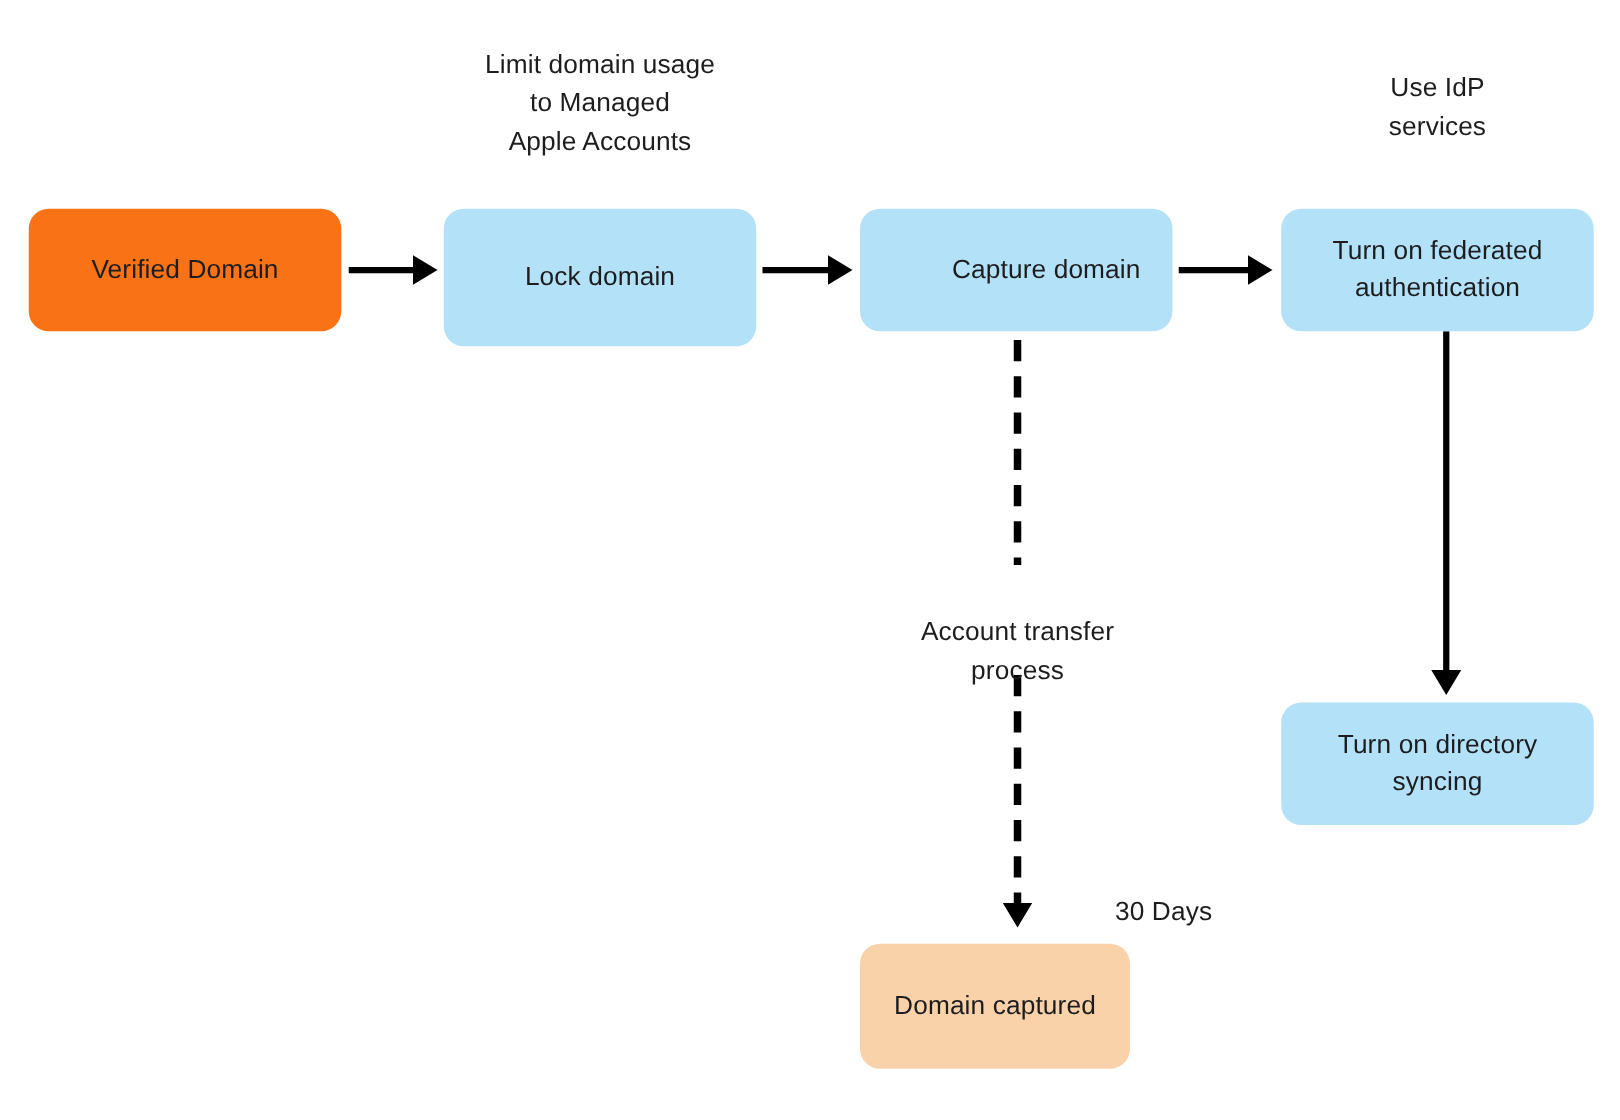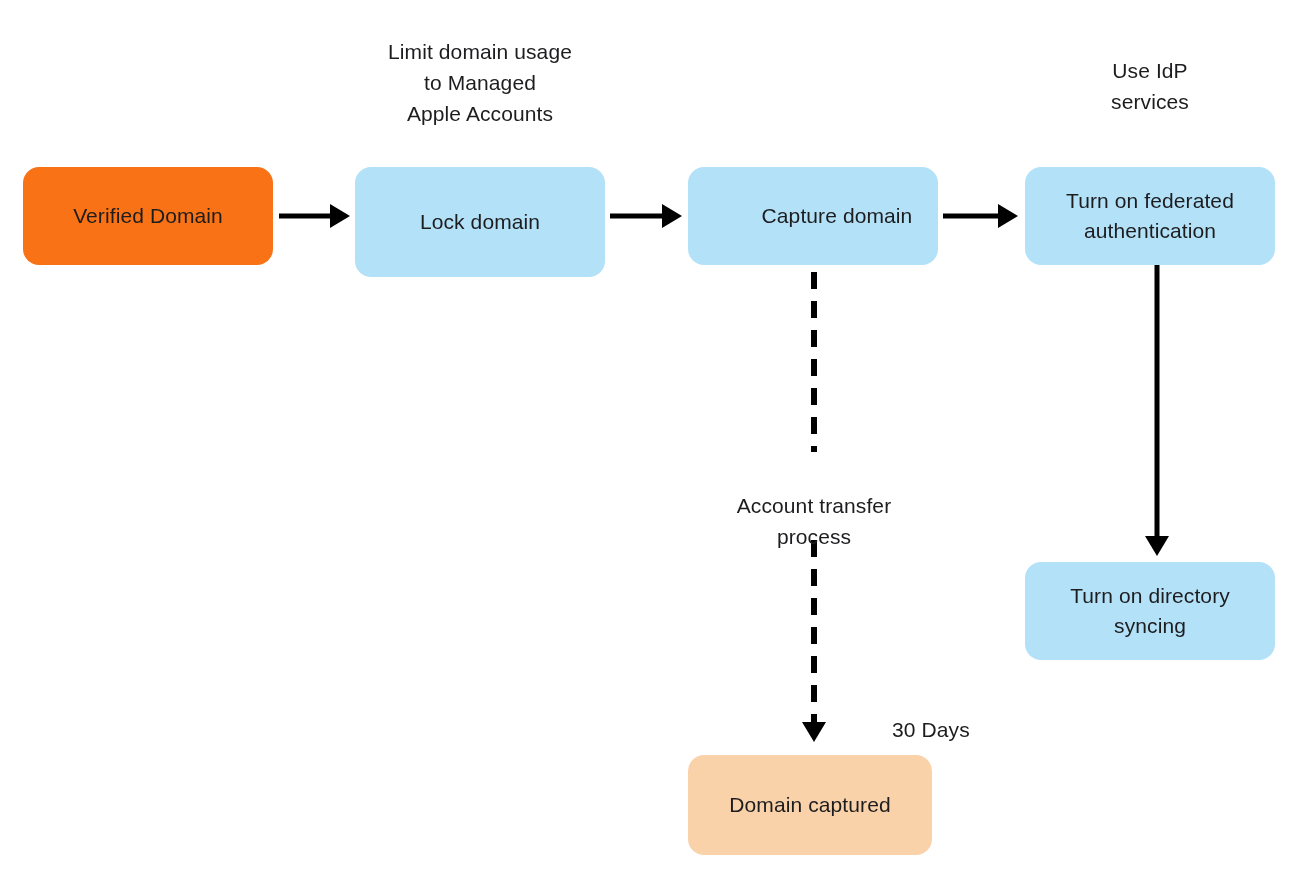--- a/index.html
+++ b/index.html
@@ -105,17 +105,17 @@
   <div class="node node-blue" style="left:1025px; top:167px; width:250px; height:98px;">
     <span class="node-label">Turn on federated
 authentication</span>
   </div>
 
   <div class="node node-blue" style="left:1025px; top:562px; width:250px; height:98px;">
     <span class="node-label">Turn on directory
 syncing</span>
   </div>
 
-  <div class="node node-orange" style="left:688px; top:755px; width:244px; height:100px;">
+  <div class="node node-orange" style="left:688px; top:755px; width:216px; height:100px;">
     <span class="node-label">Domain captured</span>
   </div>
 
 </div>
 
 </body></html>

